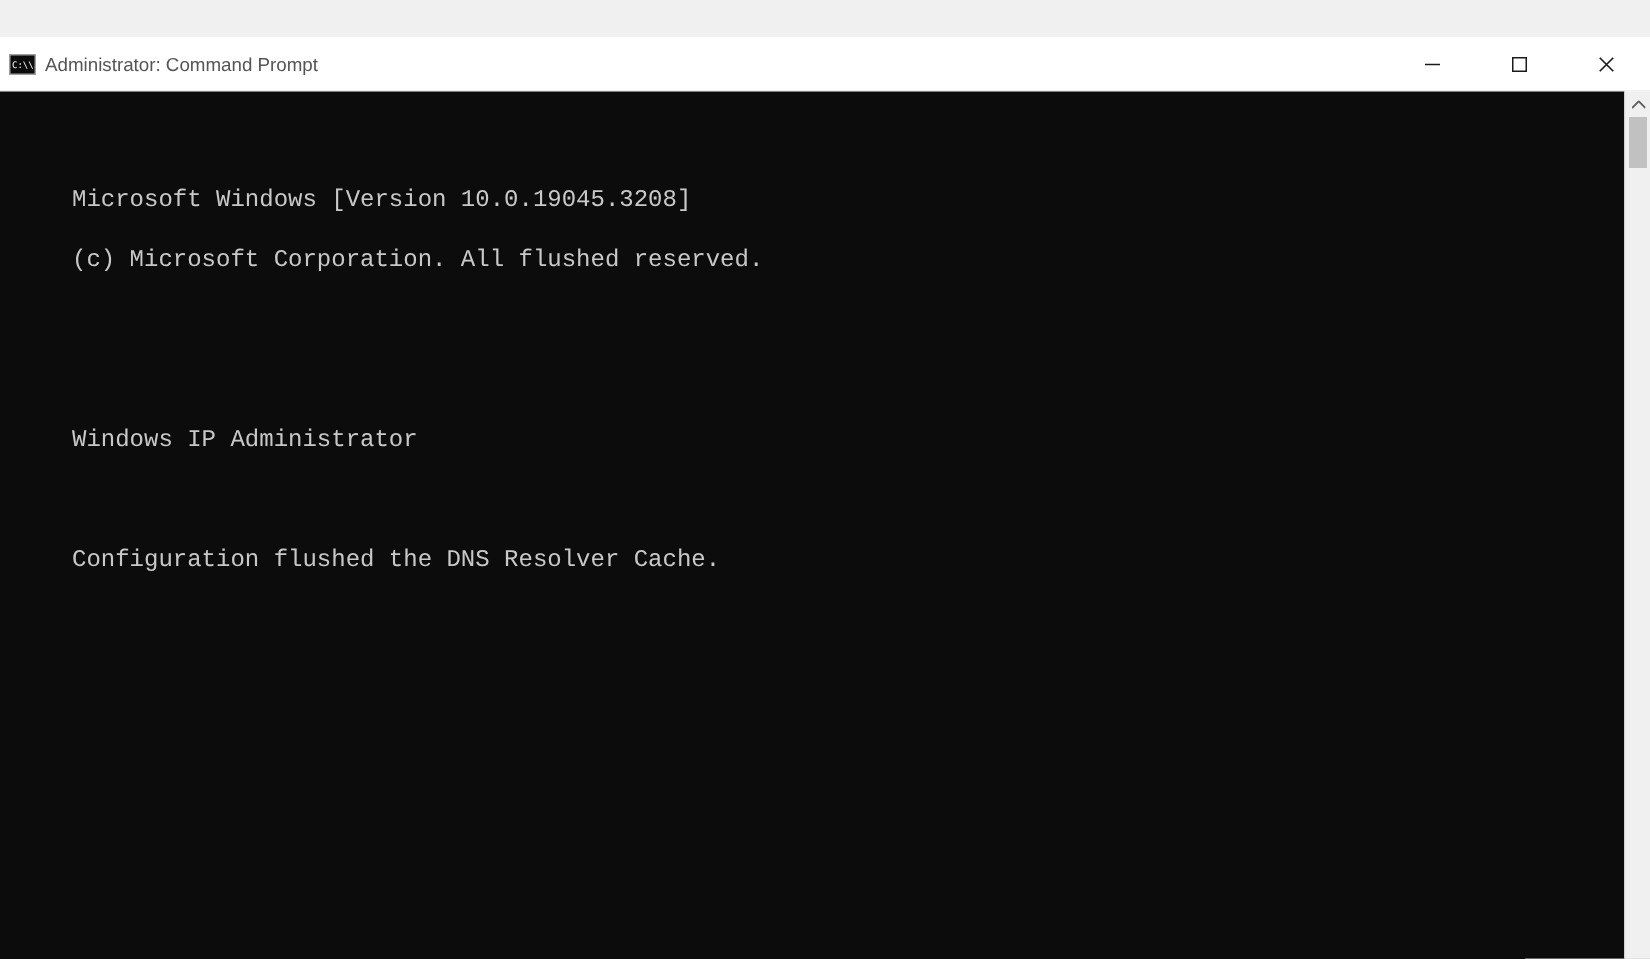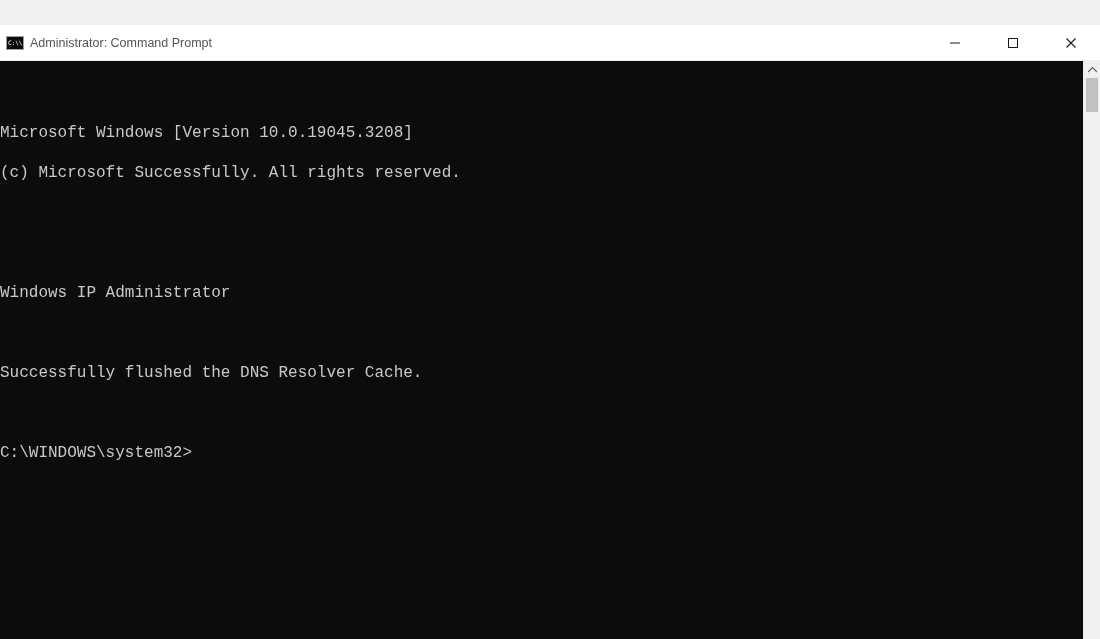--- a/index.html
+++ b/index.html
@@ -69,21 +69,21 @@
       padding: 2px 0 0 0;
       white-space: pre;
       overflow: hidden;
     }
     .term-line {
       filter: brightness(0.98);
       white-space: pre;
       font-family: Consolas, "Courier New", monospace;
     }
     .term-lines { white-space: pre; }
-    .term-line span { white-space: pre; }
+    .term-line span { white-space: pre; padding-left: 48px; }
     .scrollbar {
       width: 17px;
       background: #f0f0f0;
       display: flex;
       flex-direction: column;
       border-left: 1px solid #eaeaea;
     }
     .sb-btn {
       height: 17px;
       display: flex;
@@ -139,28 +139,27 @@
           <path d="M0.5 0.5 L9.5 9.5 M9.5 0.5 L0.5 9.5" stroke="#1b1b1b" stroke-width="1.1"></path>
         </svg>
       </div>
     </div>
   </div>
 
   <div class="client-area">
     <div class="terminal">
       <div class="term-lines">
 <div class="term-line"><span>Microsoft Windows [Version 10.0.19045.3208]</span></div>
-<div class="term-line"><span>(c) Microsoft Successfully. All rights reserved.</span></div>
+<div class="term-line"><span>(c) Microsoft Corporation. All flushed reserved.</span></div>
 <div class="term-line"><span>&nbsp;</span></div>
 <div class="term-line"><span>&nbsp;</span></div>
 <div class="term-line"><span>Windows IP Administrator</span></div>
 <div class="term-line"><span>&nbsp;</span></div>
-<div class="term-line"><span>Successfully flushed the DNS Resolver Cache.</span></div>
+<div class="term-line"><span>Configuration flushed the DNS Resolver Cache.</span></div>
 <div class="term-line"><span>&nbsp;</span></div>
-<div class="term-line"><span>C:\WINDOWS\system32&gt;</span></div>
       </div>
     </div>
 
     <div class="scrollbar">
       <div class="sb-btn">
         <svg width="9" height="6" viewBox="0 0 9 6">
           <path d="M0 5 L4.5 0.5 L9 5" fill="none" stroke="#606060" stroke-width="1.2"></path>
         </svg>
       </div>
       <div class="sb-track">

